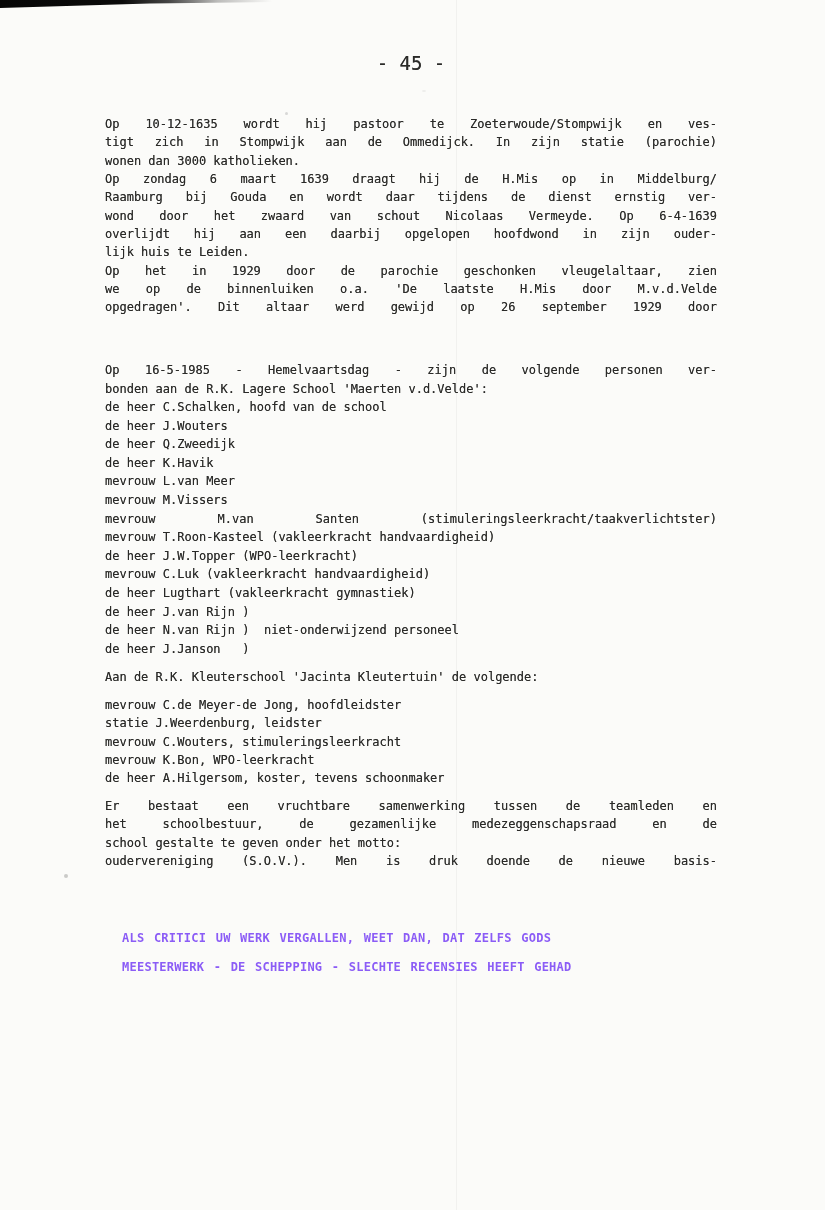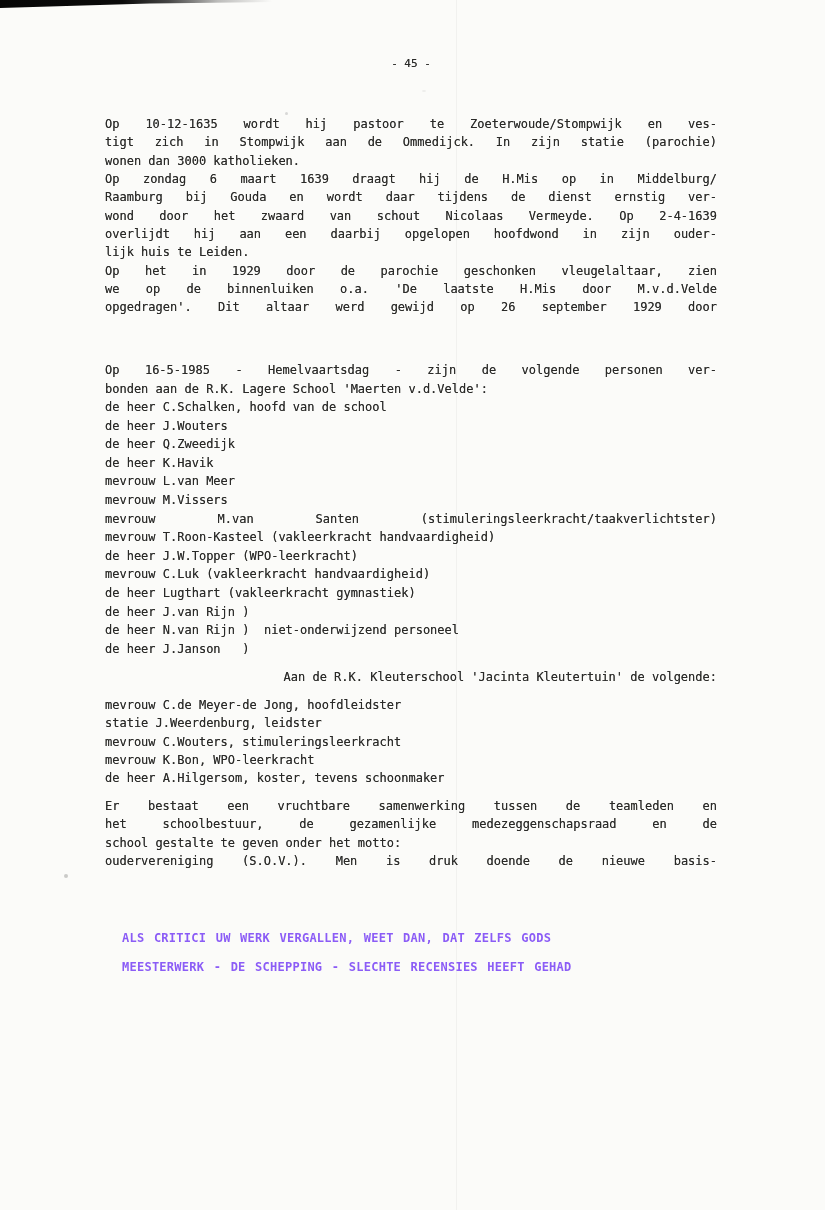--- a/index.html
+++ b/index.html
@@ -22,31 +22,31 @@
     background:rgba(60,60,60,.05);
   }
   .speck{position:absolute;background:rgba(50,50,50,.35);border-radius:50%;}
   .s1{left:285px;top:112px;width:3px;height:3px;opacity:.5;}
   .s2{left:64px;top:874px;width:4px;height:4px;opacity:.7;}
   .s3{left:422px;top:90px;width:4px;height:2px;opacity:.2;}
   
   .ink{color:#2a2a28;text-shadow:0 0 .5px rgba(40,40,40,.65);}
   .page-number{
     position:absolute;top:54px;left:105px;width:612px;
-    font-size:11px;line-height:19px;text-align:center;
+    font-size:19px;line-height:19px;text-align:center;
   }
   .blk{position:absolute;left:105px;width:612px;font-size:12px;}
   .line{height:18.35px;line-height:18.35px;white-space:normal;overflow:hidden;}
   .pre .line{white-space:pre;}
   .line.j{text-align:justify;text-align-last:justify;white-space:normal;}
   .line.j::after{content:"";display:inline-block;width:100%;}
   .blk-biography{top:115px;}
   .blk-intro1985{top:361px;} .blk-intro1985 .line{height:19px;line-height:19px;}
   .blk-staffA{top:398px;} .blk-staffA .line{height:18.6px;line-height:18.6px;}
-  .blk-kleuterintro{top:668px;text-align:right;} .blk-kleuterintro .line{height:19px;line-height:19px;}
+  .blk-kleuterintro{top:668px;} .blk-kleuterintro .line{height:19px;line-height:19px;}
   .blk-staffB{top:696px;} .blk-staffB .line{height:18.3px;line-height:18.3px;}
   .blk-closing{top:797px;} .blk-closing .line{height:18.3px;line-height:18.3px;}
   .blk-motto{
     top:924px;left:122px;width:600px;
     font-weight:bold;color:#8b5cf6;
     letter-spacing:.25px;word-spacing:2px;
   }
   .blk-motto .line{height:29px;line-height:29px;white-space:pre;}
 </style>
 </head>
@@ -62,21 +62,21 @@
 
   <div class="page-number ink">- 45 -</div>
 
   <div class="blk blk-biography ink">
 
   <div class="line j">Op 10-12-1635 wordt hij pastoor te Zoeterwoude/Stompwijk en ves-</div>
       <div class="line j">tigt zich in Stompwijk aan de Ommedijck. In zijn statie (parochie)</div>
       <div class="line">wonen dan 3000 katholieken.</div>
       <div class="line j">Op zondag 6 maart 1639 draagt hij de H.Mis op in Middelburg/</div>
       <div class="line j">Raamburg bij Gouda en wordt daar tijdens de dienst ernstig ver-</div>
-      <div class="line j">wond door het zwaard van schout Nicolaas Vermeyde. Op 2-4-1639</div>
+      <div class="line j">wond door het zwaard van schout Nicolaas Vermeyde. Op 6-4-1639</div>
       <div class="line j">overlijdt hij aan een daarbij opgelopen hoofdwond in zijn ouder-</div>
       <div class="line">lijk huis te Leiden.</div>
       <div class="line j">Op het in 1929 door de parochie geschonken vleugelaltaar, zien</div>
       <div class="line j">we op de binnenluiken o.a. 'De laatste H.Mis door M.v.d.Velde</div>
       <div class="line j">opgedragen'. Dit altaar werd gewijd op 26 september 1929 door</div>
     </div>
 
   <div class="blk blk-intro1985 ink">
 
   <div class="line j">Op 16-5-1985 - Hemelvaartsdag - zijn de volgende personen ver-</div>

